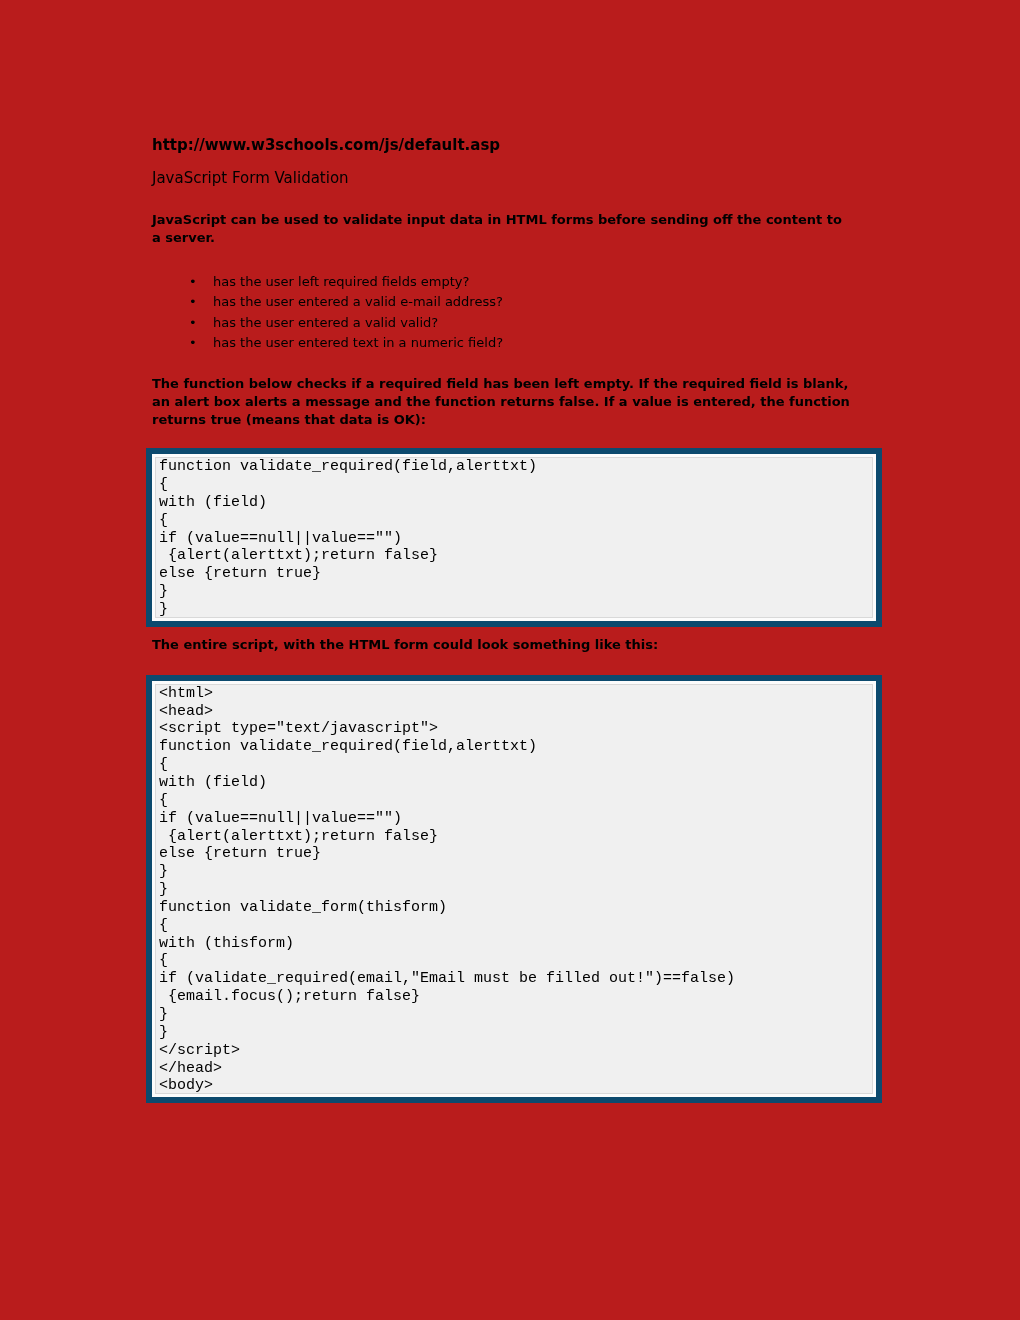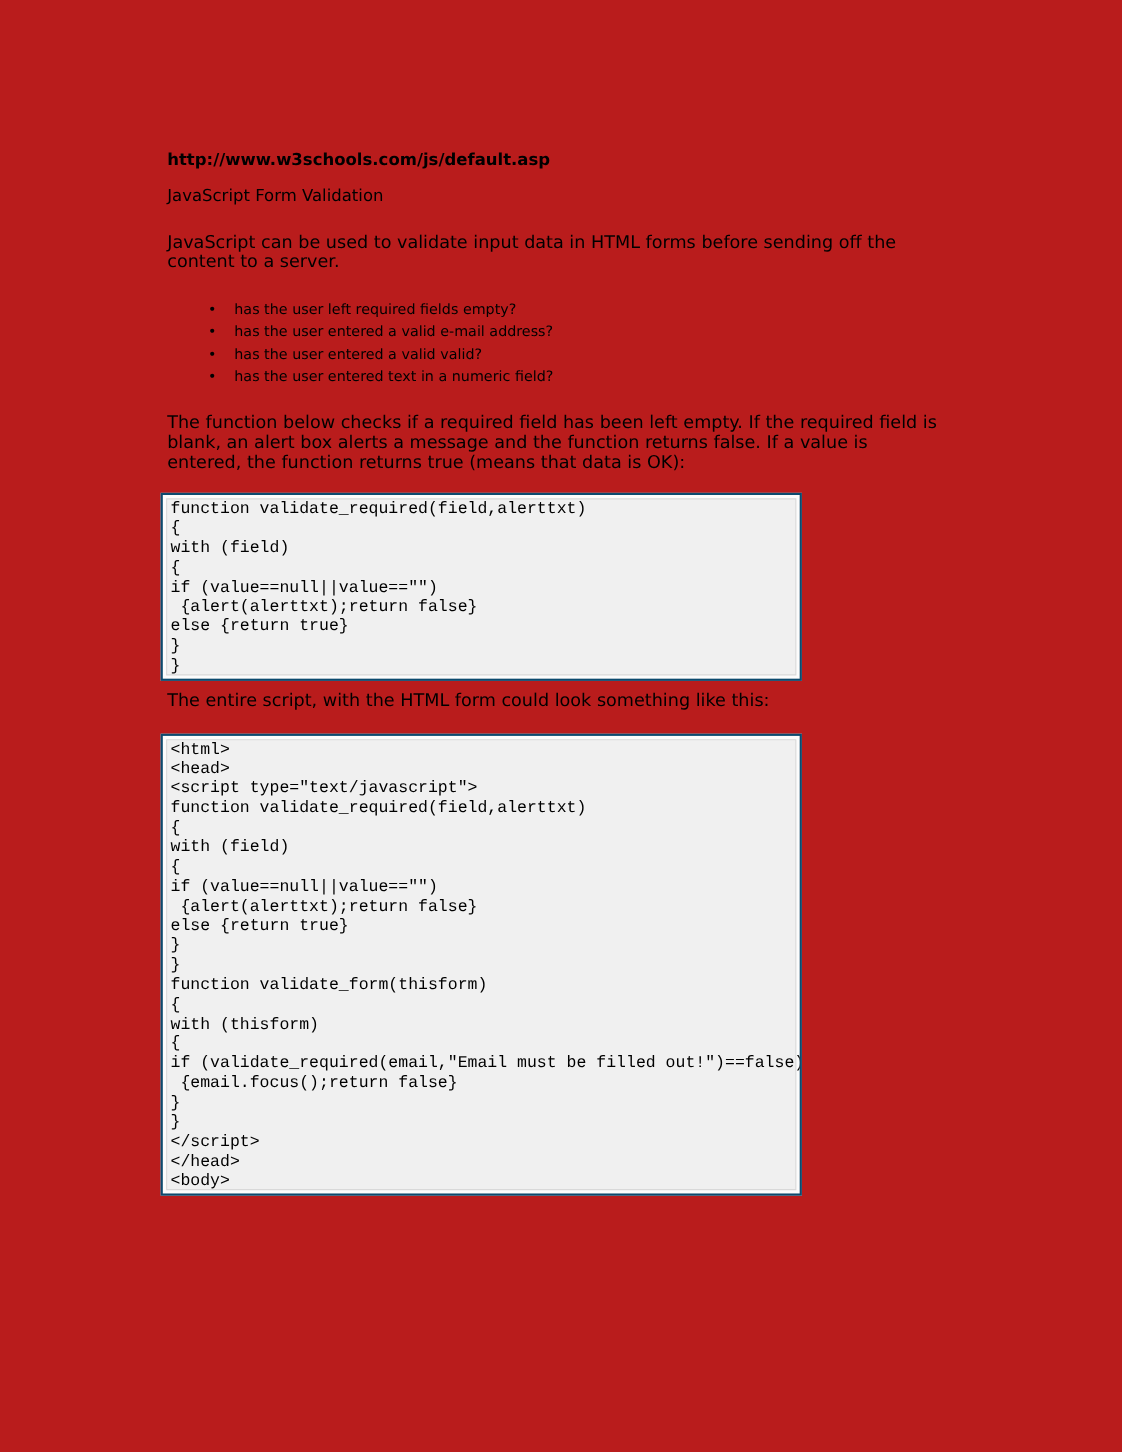--- a/index.html
+++ b/index.html
@@ -25,24 +25,25 @@
     font-weight: bold;
     margin: 6px 0 0 6px;
   }
   .doc-title {
     font-size: 15px;
     line-height: 18px;
     font-weight: normal;
     margin: 15px 0 0 6px;
   }
   .para {
-    font-size: 16px;
+    font-size: 13px;
     line-height: 18px;
     margin: 0 0 0 6px;
     max-width: 700px;
+    font-weight: bold;
   }
   .mt-intro    { margin-top: 24px; }
   .mt-formdata { margin-top: 23px; }
   .mt-reqpara  { margin-top: 22px; }
   .mt-entire   { margin-top: 9px; }
   .bullet-list {
     list-style: none;
     margin: 25px 0 0 6px;
     padding: 0;
   }
@@ -59,23 +60,23 @@
     font-size: 13px;
   }
   .section-heading {
     font-size: 16px;
     line-height: 20px;
     font-weight: bold;
     margin: 36px 0 0 6px;
   }
   pre.code {
     box-sizing: border-box;
-    width: 583px;
+    width: 736px;
     background: #f0f0f0;
-    border: 2px solid #0c4a6e;
+    border: 6px solid #0c4a6e;
     box-shadow: inset 0 0 0 3px #fcfcfc, inset 0 0 0 4px #d9d9d9;
     padding: 4px 8px 2px 7px;
     font-family: "Liberation Mono", "DejaVu Sans Mono", monospace;
     font-size: 15px;
     line-height: 17.85px;
     color: #000000;
     white-space: pre;
     overflow: hidden;
   }
   pre.code-1 { margin: 19px 0 0 0; }

